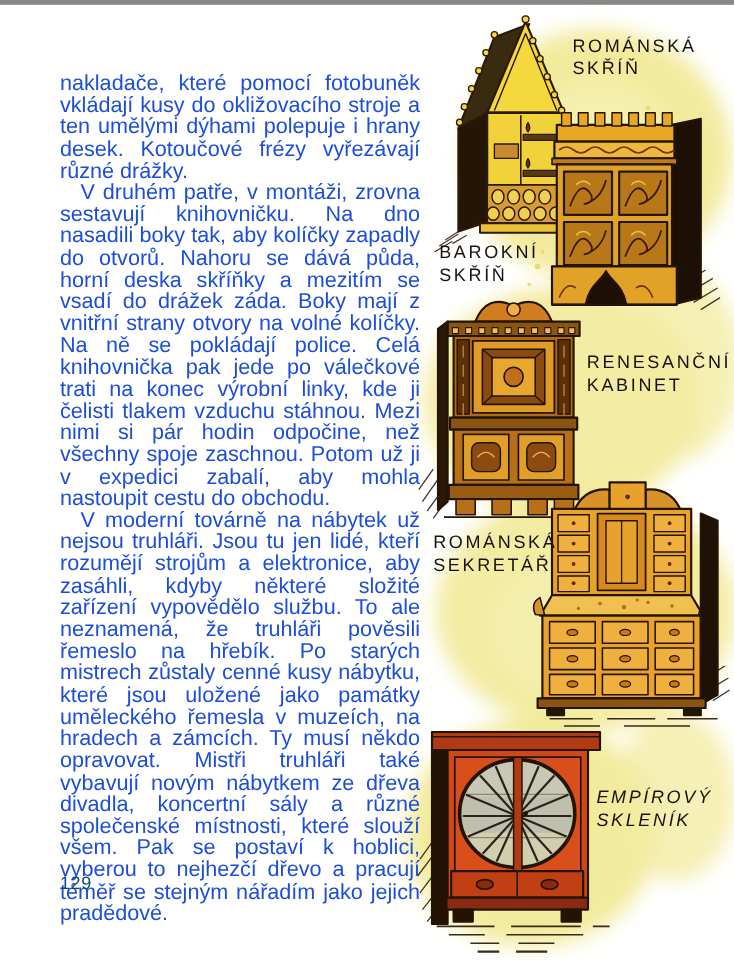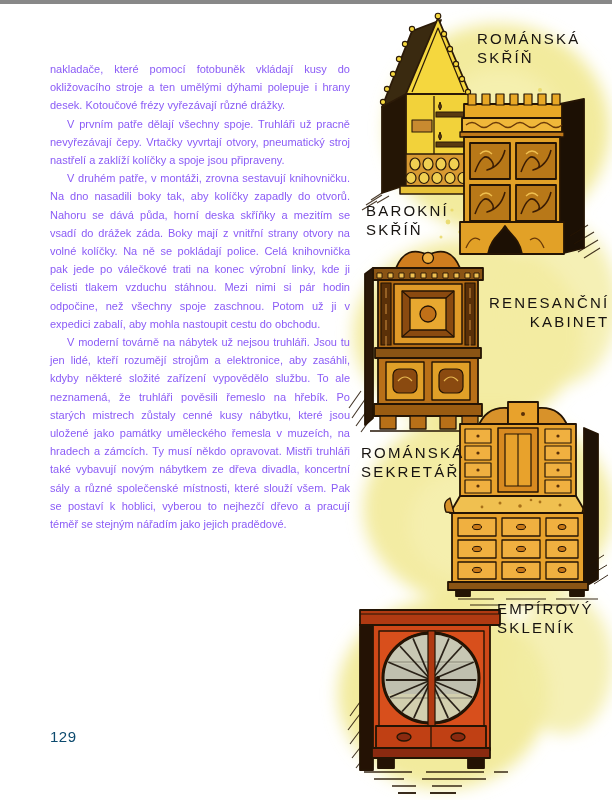--- a/index.html
+++ b/index.html
@@ -4,40 +4,40 @@
 <style>
   html,body{margin:0;padding:0;background:#888;}
   .page{
     position:relative;width:612px;height:800px;margin:4px auto;
     background:#ffffff;overflow:hidden;
     font-family:"Liberation Sans",sans-serif;color:#1d1d1d;
   }
   .art-svg{position:absolute;left:0;top:0;width:612px;height:800px;}
   .text-col{
     position:absolute;left:50px;top:56px;width:300px;
-    font-size:11px;line-height:18.2px;text-align:justify;
-    color:#8b5cf6;
+    font-size:18px;line-height:18.2px;text-align:justify;
+    color:#1d4ed8;
   }
   .text-col p{margin:0;}
   .text-col p.indent{text-indent:17px;}
   .page-number{
     position:absolute;left:50px;top:724px;
     font-size:15px;color:#0c4a6e;letter-spacing:.5px;
   }
   .flabel{
     position:absolute;white-space:pre-line;
     font-family:"Liberation Sans",sans-serif;
     font-size:15px;line-height:19px;letter-spacing:2.2px;
     color:#171310;font-weight:500;
   }
   .lbl-romanesque{left:477px;top:25px;}
   .lbl-gothic{left:366px;top:197px;}
-  .lbl-renaissance{left:489px;top:289px;text-align:right;}
+  .lbl-renaissance{left:489px;top:289px;}
   .lbl-baroque{left:361px;top:439px;}
-  .lbl-empire{left:497px;top:595px;}
+  .lbl-empire{left:497px;top:651px;font-style:italic;}
 </style>
 </head>
 <body>
 
 <div class="page">
 
   <svg class="art-svg" viewBox="0 0 612 800">
     <defs>
       <filter id="soft" x="-40%" y="-40%" width="180%" height="180%">
         <feGaussianBlur stdDeviation="8"></feGaussianBlur>
@@ -369,20 +369,19 @@
 SKŘÍŇ</div>
   <div class="flabel lbl-renaissance">RENESANČNÍ
 KABINET</div>
   <div class="flabel lbl-baroque">ROMÁNSKÁ
 SEKRETÁŘ</div>
   <div class="flabel lbl-empire">EMPÍROVÝ
 SKLENÍK</div>
 
   <div class="text-col">
     <p>nakladače, které pomocí fotobuněk vkládají kusy do okližovacího stroje a ten umělými dýhami polepuje i hrany desek. Kotoučové frézy vyřezávají různé drážky.</p>
-    <p class="indent">V prvním patře dělají všechny spoje. Truhláři už pracně nevyřezávají čepy. Vrtačky vyvrtají otvory, pneumatický stroj nastřelí a zaklíží kolíčky a spoje jsou připraveny.</p>
     <p class="indent">V druhém patře, v montáži, zrovna sestavují knihovničku. Na dno nasadili boky tak, aby kolíčky zapadly do otvorů. Nahoru se dává půda, horní deska skříňky a mezitím se vsadí do drážek záda. Boky mají z vnitřní strany otvory na volné kolíčky. Na ně se pokládají police. Celá knihovnička pak jede po válečkové trati na konec výrobní linky, kde ji čelisti tlakem vzduchu stáhnou. Mezi nimi si pár hodin odpočine, než všechny spoje zaschnou. Potom už ji v expedici zabalí, aby mohla nastoupit cestu do obchodu.</p>
     <p class="indent">V moderní továrně na nábytek už nejsou truhláři. Jsou tu jen lidé, kteří rozumějí strojům a elektronice, aby zasáhli, kdyby některé složité zařízení vypovědělo službu. To ale neznamená, že truhláři pověsili řemeslo na hřebík. Po starých mistrech zůstaly cenné kusy nábytku, které jsou uložené jako památky uměleckého řemesla v muzeích, na hradech a zámcích. Ty musí někdo opravovat. Mistři truhláři také vybavují novým nábytkem ze dřeva divadla, koncertní sály a různé společenské místnosti, které slouží všem. Pak se postaví k hoblici, vyberou to nejhezčí dřevo a pracují téměř se stejným nářadím jako jejich pradědové.</p>
   </div>
 
   <div class="page-number">129</div>
 
 </div>
 
 </body></html>

